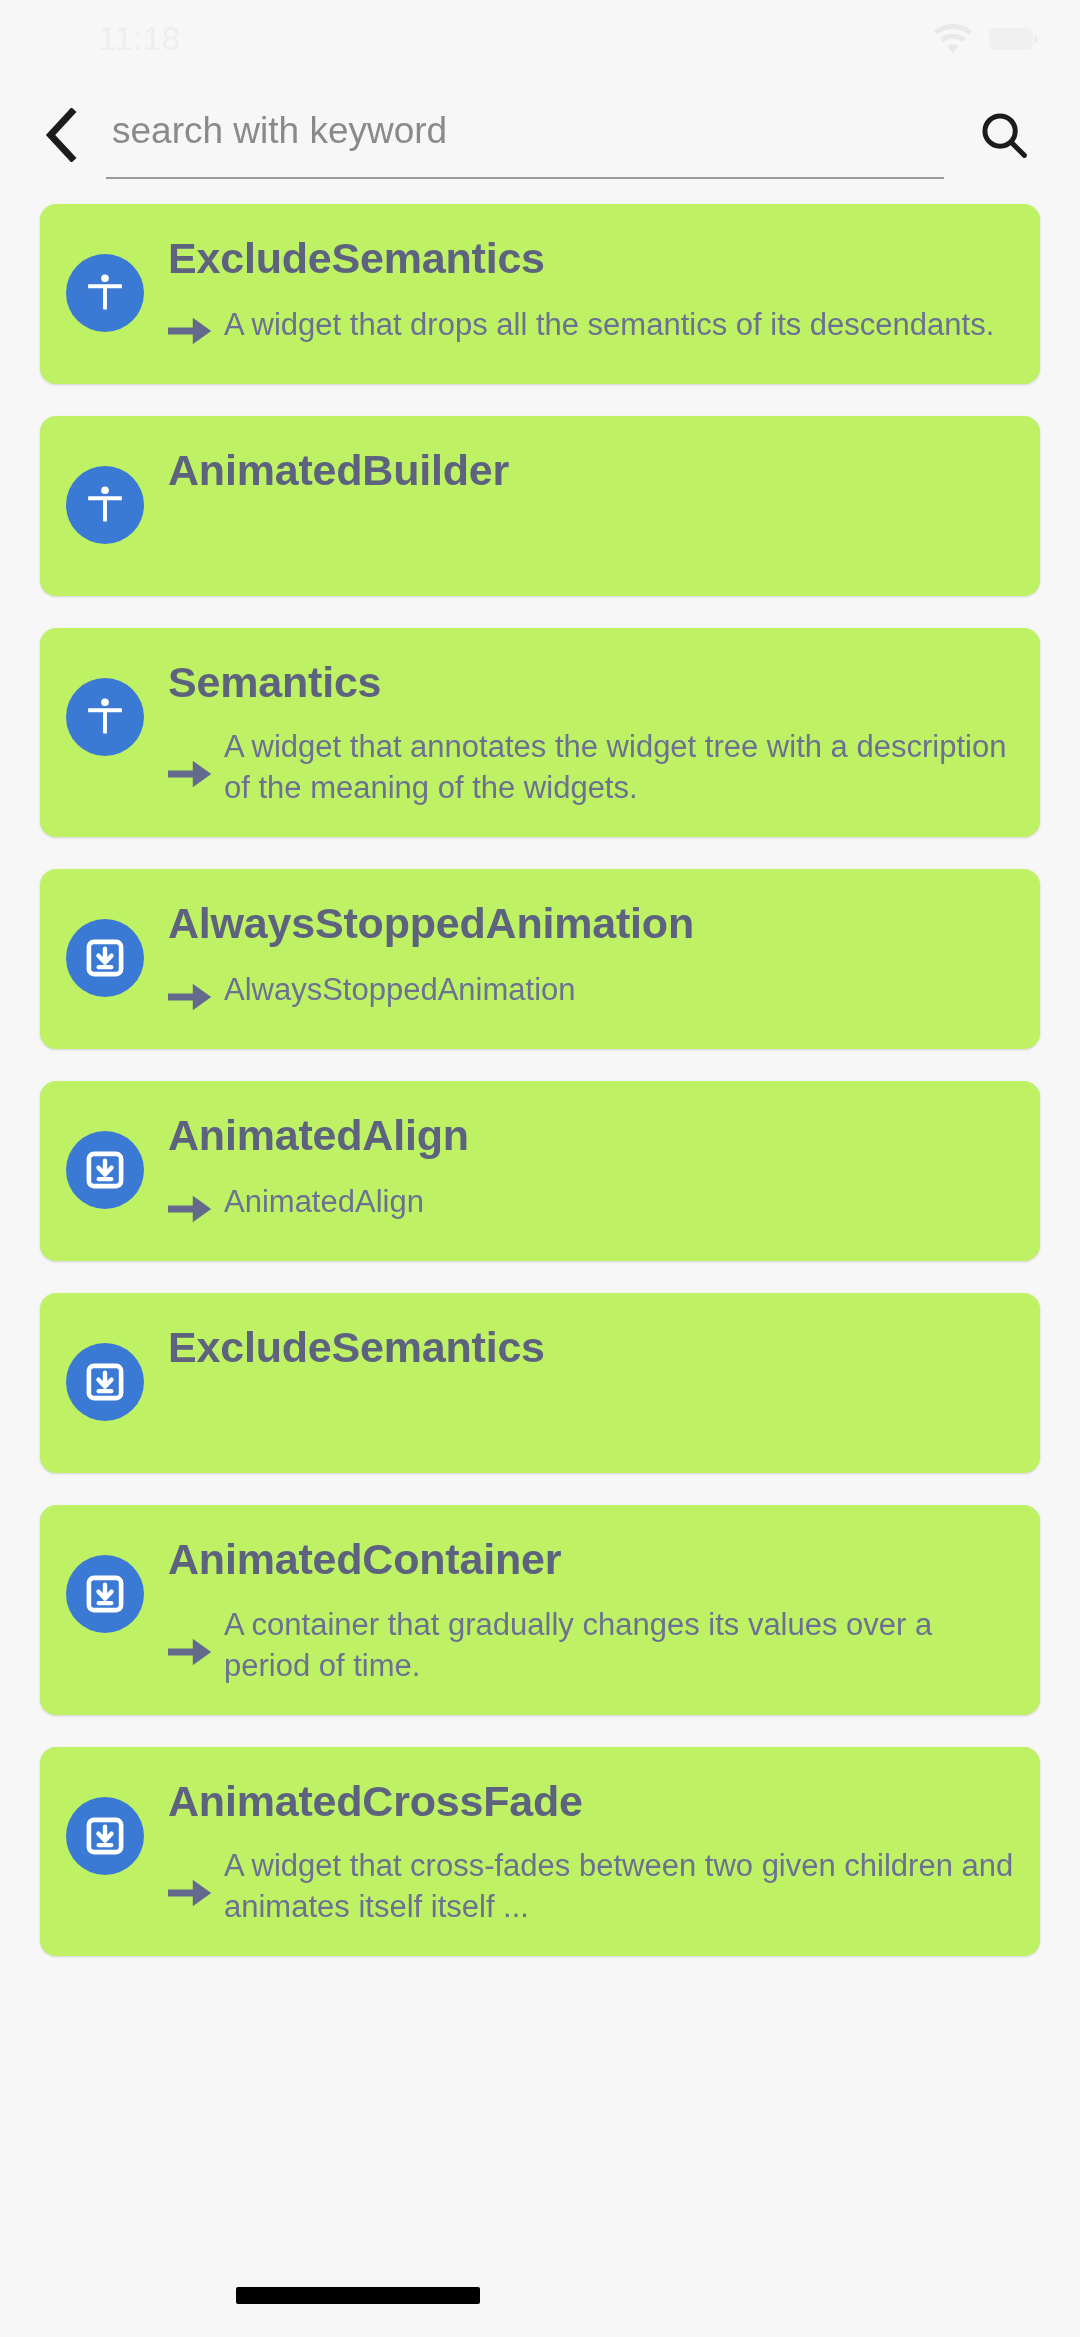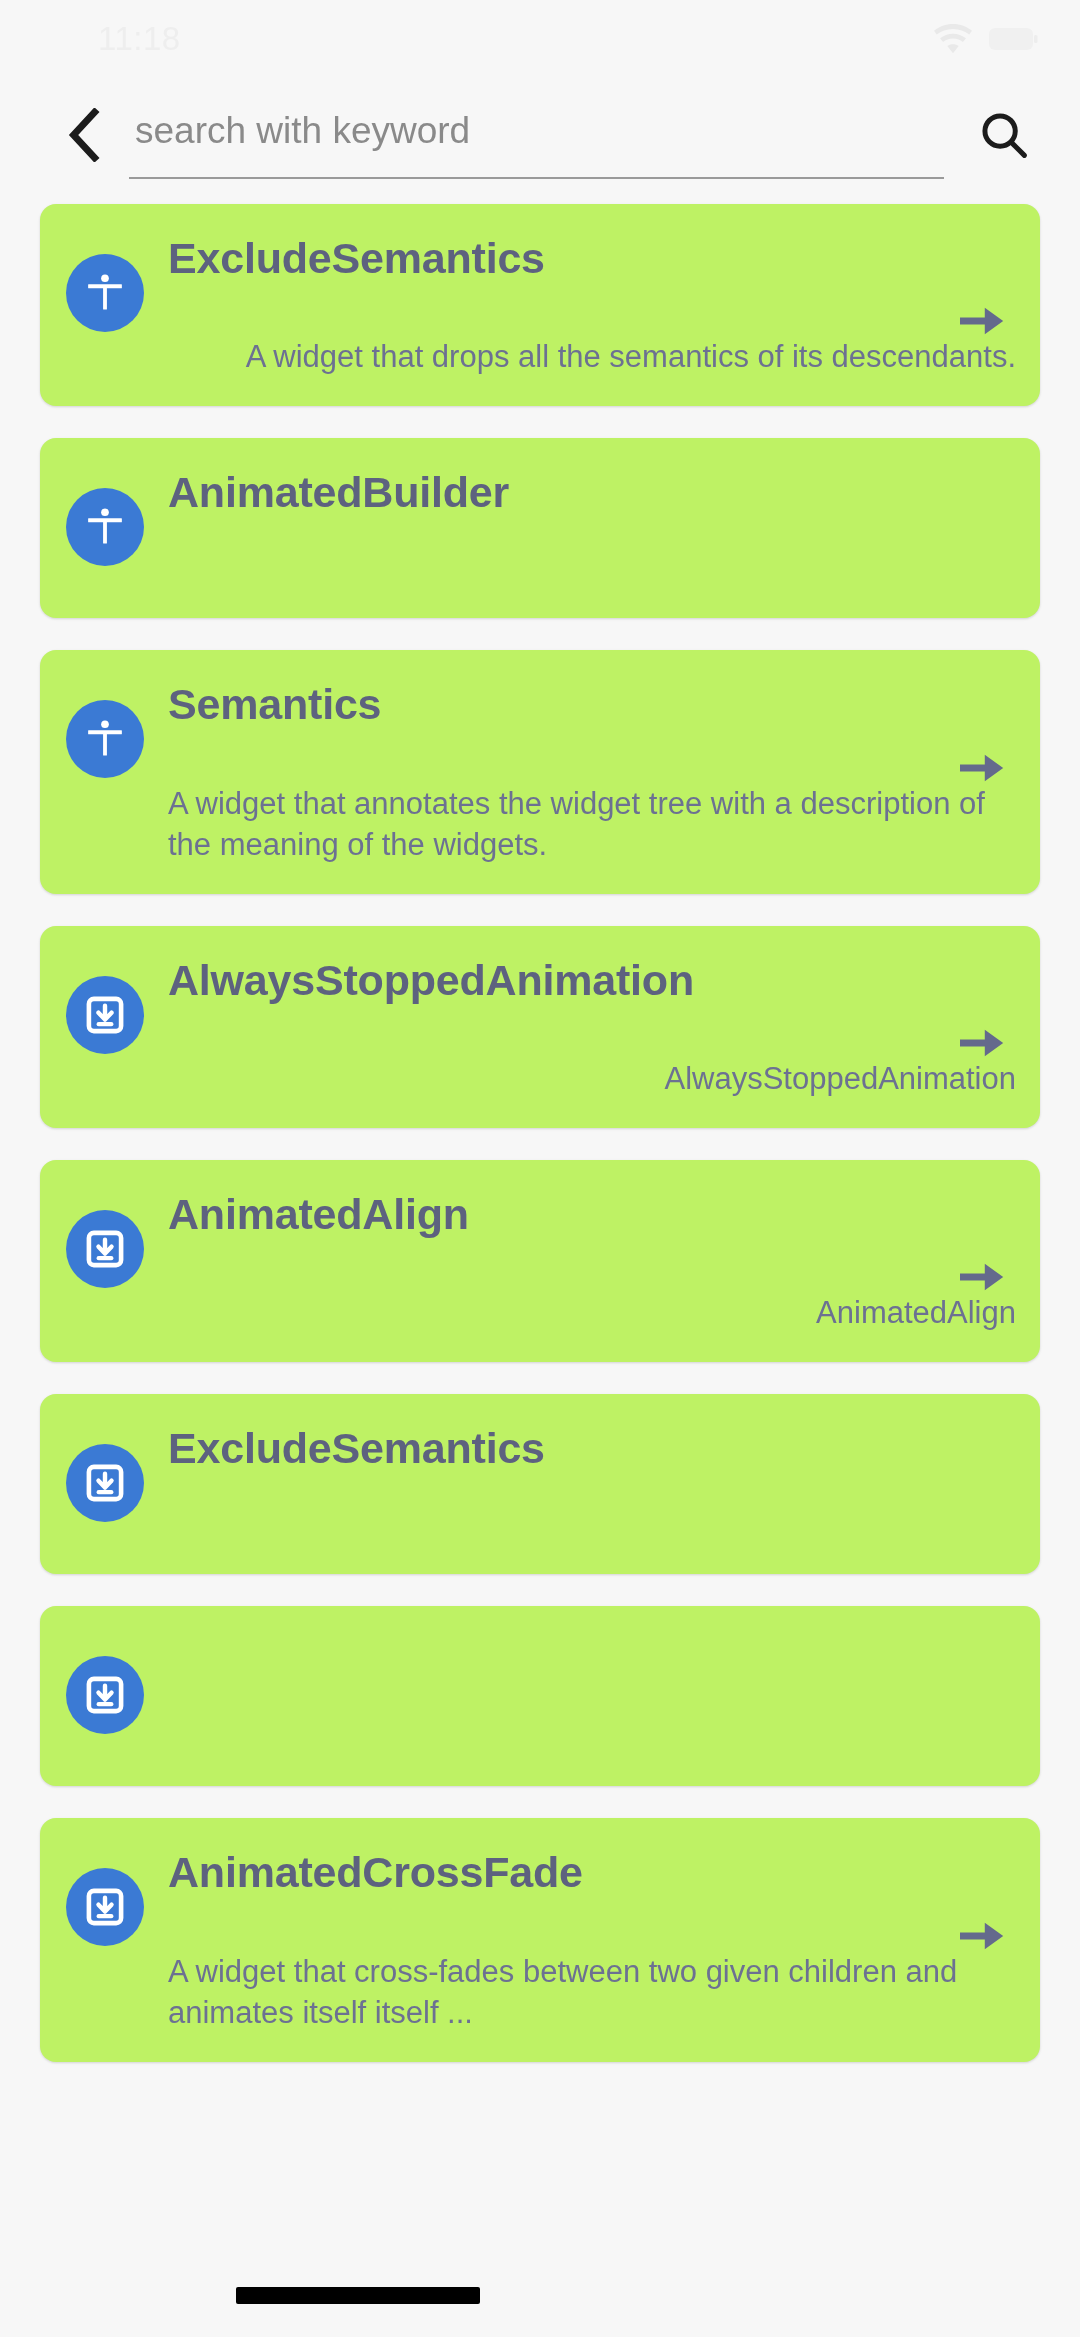--- a/index.html
+++ b/index.html
@@ -21,21 +21,21 @@
     font-size:33px; color:#eeeeee; letter-spacing:.5px;
     font-family:"Liberation Sans", sans-serif;
   }
   .status-right{ display:flex; align-items:center; gap:16px; }
   .status-right svg{ display:block; }
 
   
   .searchbar{
     height:118px; width:100%;
     display:flex; align-items:center;
-    padding:0 40px 0 55px;
+    padding:0 40px 0 32px;
     position:relative;
   }
   .back-btn{
     width:58px; height:58px;
     display:flex; align-items:center; justify-content:center;
     flex:0 0 auto;
     margin-right:16px;
   }
   .search-field-wrap{
     flex:1 1 auto;
@@ -91,23 +91,22 @@
   .card-title{
     font-size:43px;
     font-weight:bold;
     color:#5d627f;
     line-height:1.15;
     letter-spacing:-0.2px;
     white-space:nowrap;
   }
   .card-desc-row{
     display:flex;
-    align-items:flex-end;
-    margin-top:10px;
-    flex-direction:column;
+    align-items:center;
+    margin-top:20px;
   }
   .bullet-arrow{
     flex:0 0 auto;
     width:44px;
     margin-top:12px;
     margin-right:12px;
     display:flex;
     align-items:flex-start;
   }
   .card-desc{
@@ -274,20 +273,31 @@
       </div>
     </div>
     <div class="card">
       <div class="card-icon">
   <svg width="46" height="46" viewBox="0 0 24 24">
     <rect x="3.6" y="3.6" width="16.8" height="16.8" rx="2.6" fill="none" stroke="#ffffff" stroke-width="2.4"></rect>
     <path d="M12 7.2v6.0M12 14.4l-3.4-3.6M12 14.4l3.4-3.6" fill="none" stroke="#ffffff" stroke-width="2.3" stroke-linecap="round" stroke-linejoin="round"></path>
     <rect x="7.6" y="15.6" width="8.8" height="2.3" rx="1.1" fill="#ffffff"></rect>
   </svg>
 </div>
+      <div class="card-body">
+        <div class="card-title">AnimatedContainer</div>
+        <div class="card-desc-row">
+          <span class="bullet-arrow">
+  <svg width="44" height="32" viewBox="0 0 22 16">
+    <path d="M0 6.2h12.4V1.4L21.6 8l-9.2 6.6V9.8H0z" fill="#646a8c"></path>
+  </svg>
+</span>
+          <div class="card-desc">A container that gradually changes its values over a period of time.</div>
+        </div>
+      </div>
     </div>
     <div class="card">
       <div class="card-icon">
   <svg width="46" height="46" viewBox="0 0 24 24">
     <rect x="3.6" y="3.6" width="16.8" height="16.8" rx="2.6" fill="none" stroke="#ffffff" stroke-width="2.4"></rect>
     <path d="M12 7.2v6.0M12 14.4l-3.4-3.6M12 14.4l3.4-3.6" fill="none" stroke="#ffffff" stroke-width="2.3" stroke-linecap="round" stroke-linejoin="round"></path>
     <rect x="7.6" y="15.6" width="8.8" height="2.3" rx="1.1" fill="#ffffff"></rect>
   </svg>
 </div>
       <div class="card-body">

